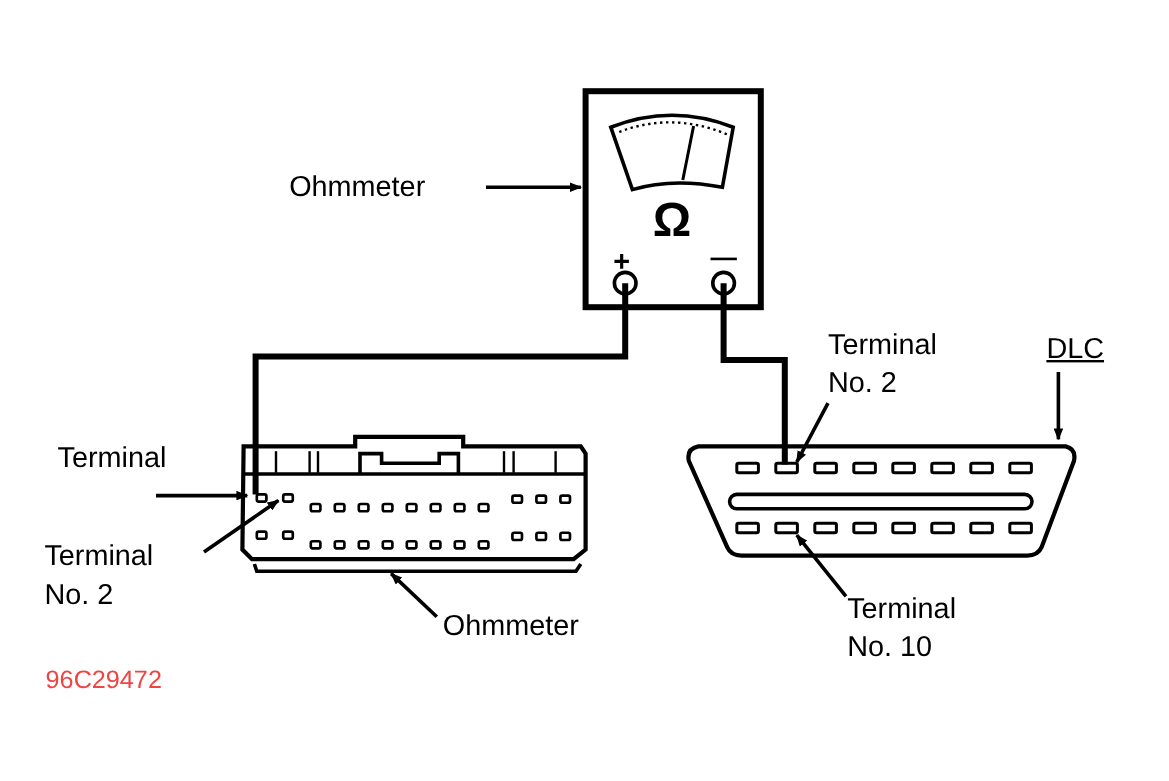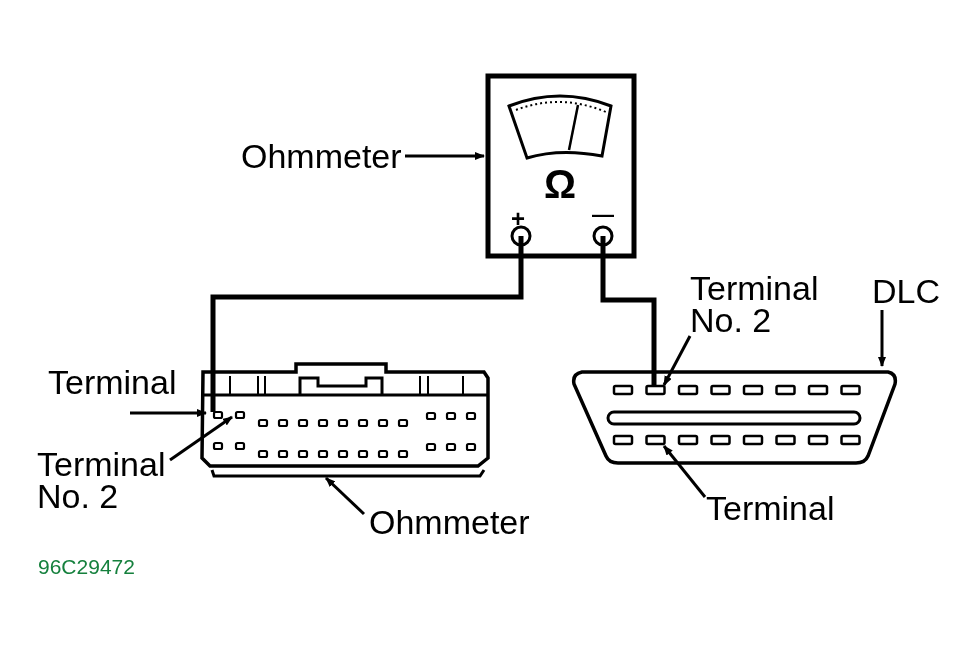--- a/index.html
+++ b/index.html
@@ -1,19 +1,19 @@
 <!DOCTYPE html>
 <html><head>
 <meta charset="utf-8">
 <style>
   html,body{margin:0;padding:0;background:#fff;}
   body{width:974px;height:651px;position:relative;overflow:hidden;font-family:"Liberation Sans",sans-serif;}
   svg{position:absolute;left:0;top:0;}
-  .lbl{position:absolute;font-size:34px;color:#000;line-height:32px;white-space:nowrap;}
-  .code{position:absolute;font-size:21px;color:#15803d;}
+  .lbl{position:absolute;font-size:24px;color:#000;line-height:32px;white-space:nowrap;}
+  .code{position:absolute;font-size:21px;color:#ef4444;}
 </style>
 </head>
 <body>
 
 <svg width="974" height="651" viewBox="0 0 974 651">
 
   <g fill="none" stroke="#000">
     <rect x="488" y="76" width="146" height="180" stroke-width="5"></rect>
     <path d="M509 106 Q560 86 611 106 L602 156 Q560 148 527 158 Z" stroke-width="3"></path>
     <path d="M516 110 Q560 93 606 112" stroke-width="2" stroke-dasharray="2 3"></path>
@@ -115,21 +115,22 @@
 <div class="lbl" style="left:48px;top:366px;">
   <div>Terminal</div>
 </div>
 <div class="lbl" style="left:37px;top:448px;">
   <div>Terminal</div>
   <div>No. 2</div>
 </div>
 <div class="lbl" style="left:369px;top:506px;">
   <div>Ohmmeter</div>
 </div>
-<div class="lbl" style="left:872px;top:275px;">DLC</div>
+<div class="lbl" style="left:872px;top:275px;text-decoration:underline;">DLC</div>
 <div class="lbl" style="left:690px;top:272px;">
   <div>Terminal</div>
   <div>No. 2</div>
 </div>
 <div class="lbl" style="left:706px;top:492px;">
   <div>Terminal</div>
+  <div>No. 10</div>
 </div>
 <div class="code" style="left:38px;top:555px;">96C29472</div>
 
 </body></html>

